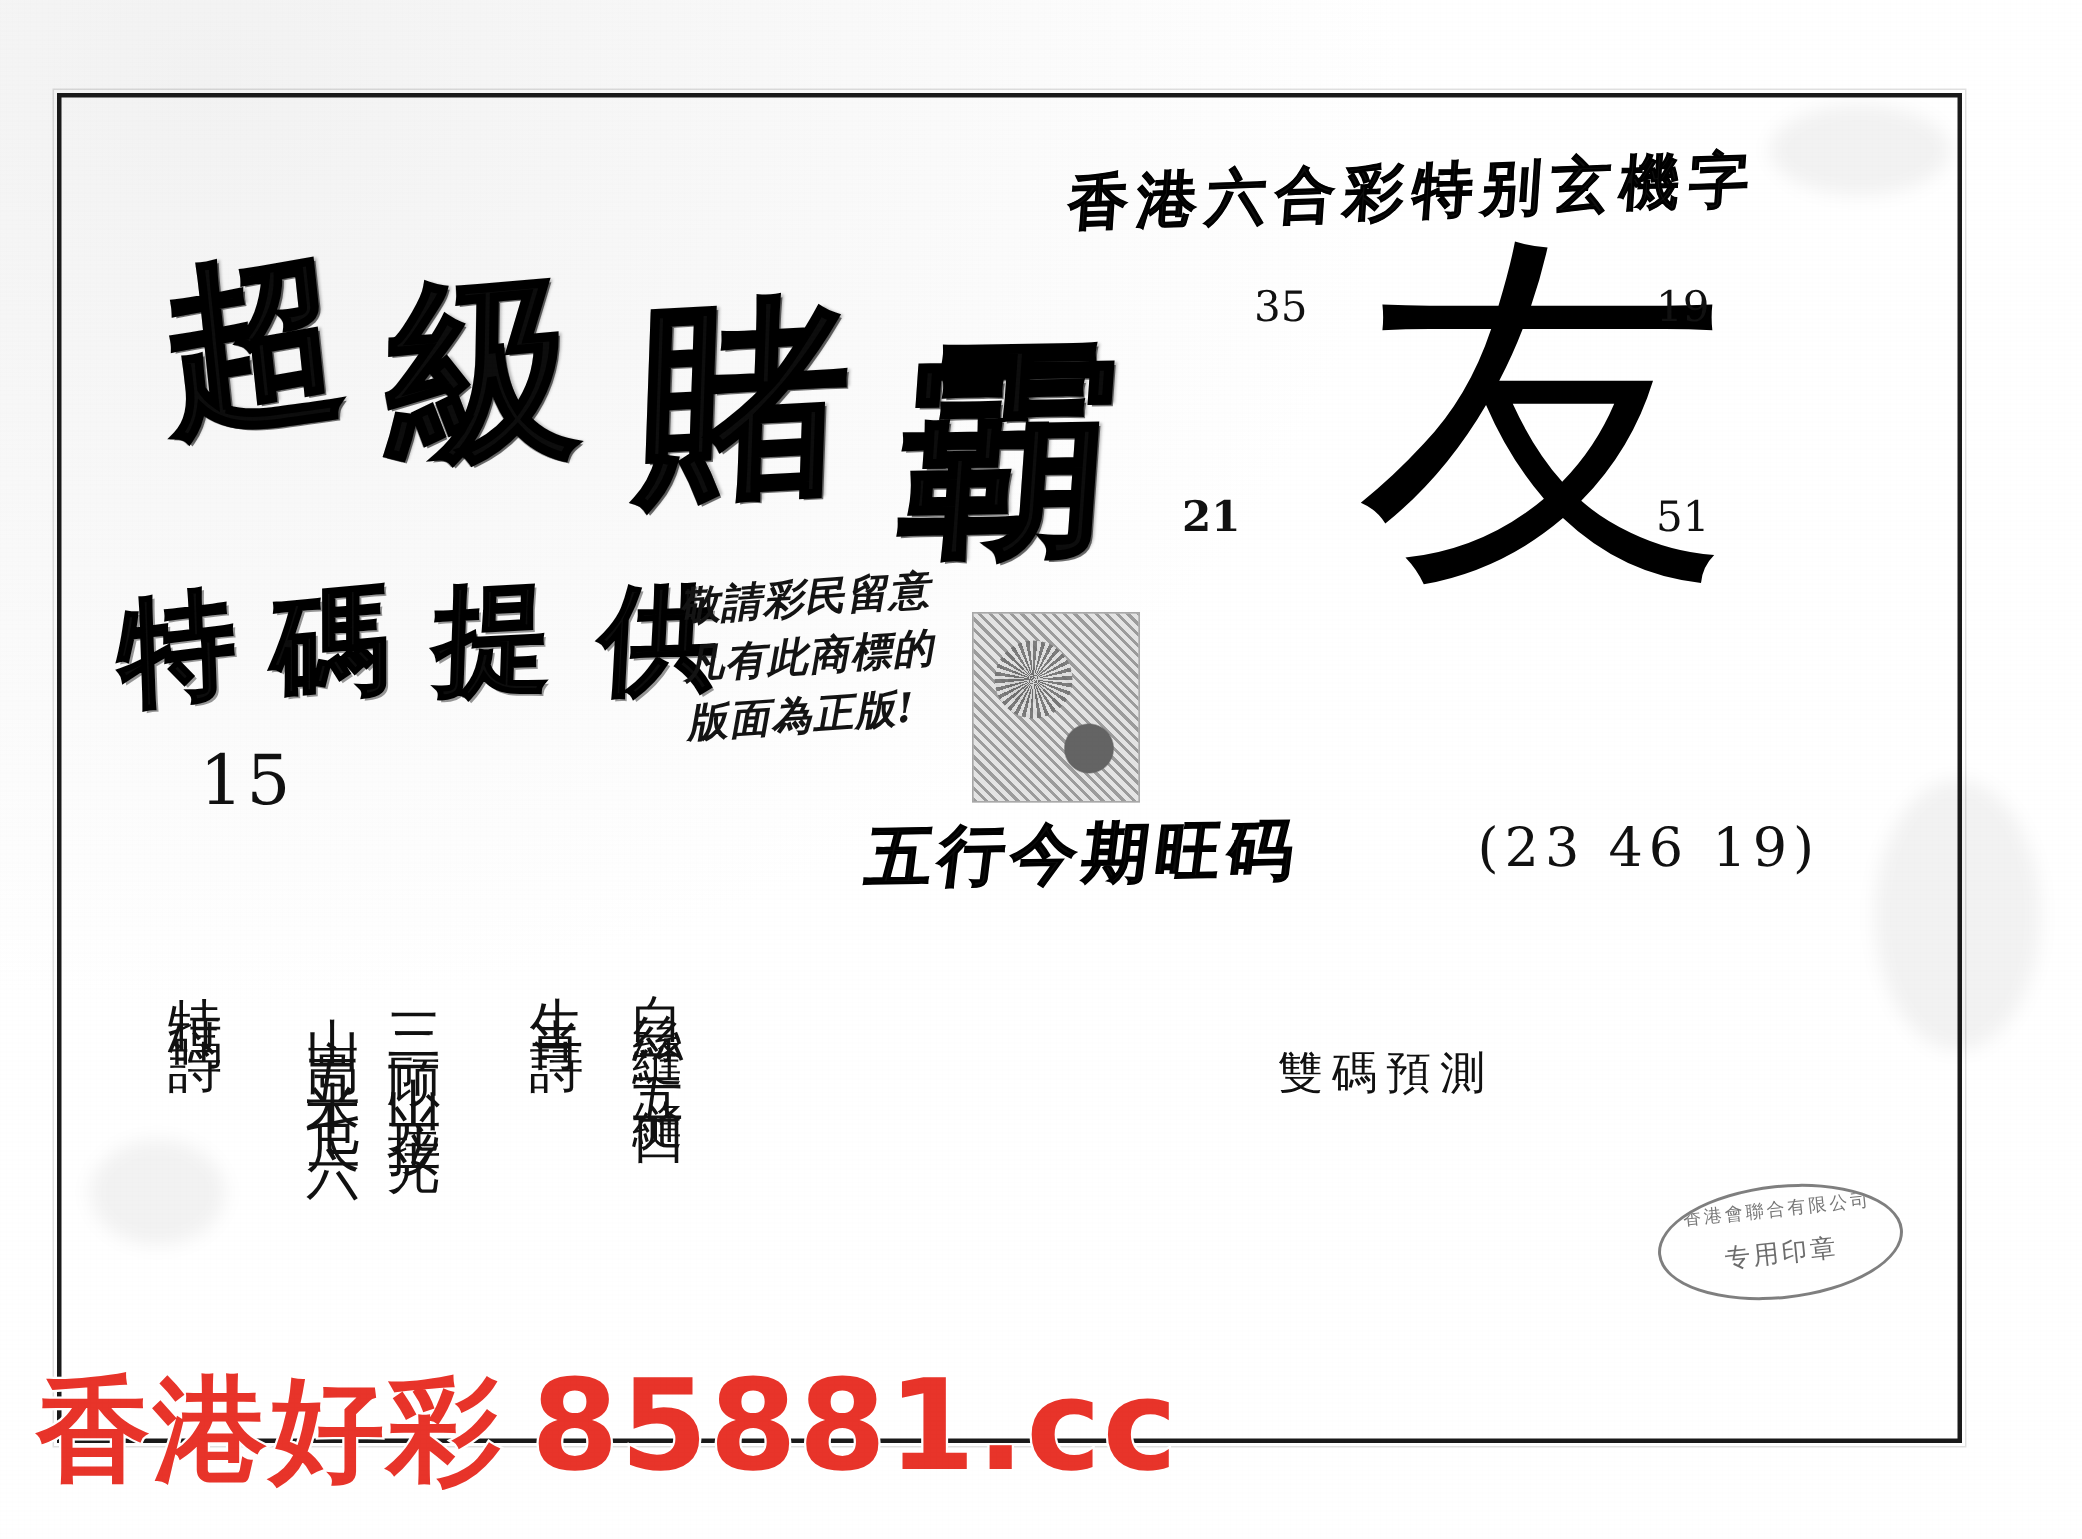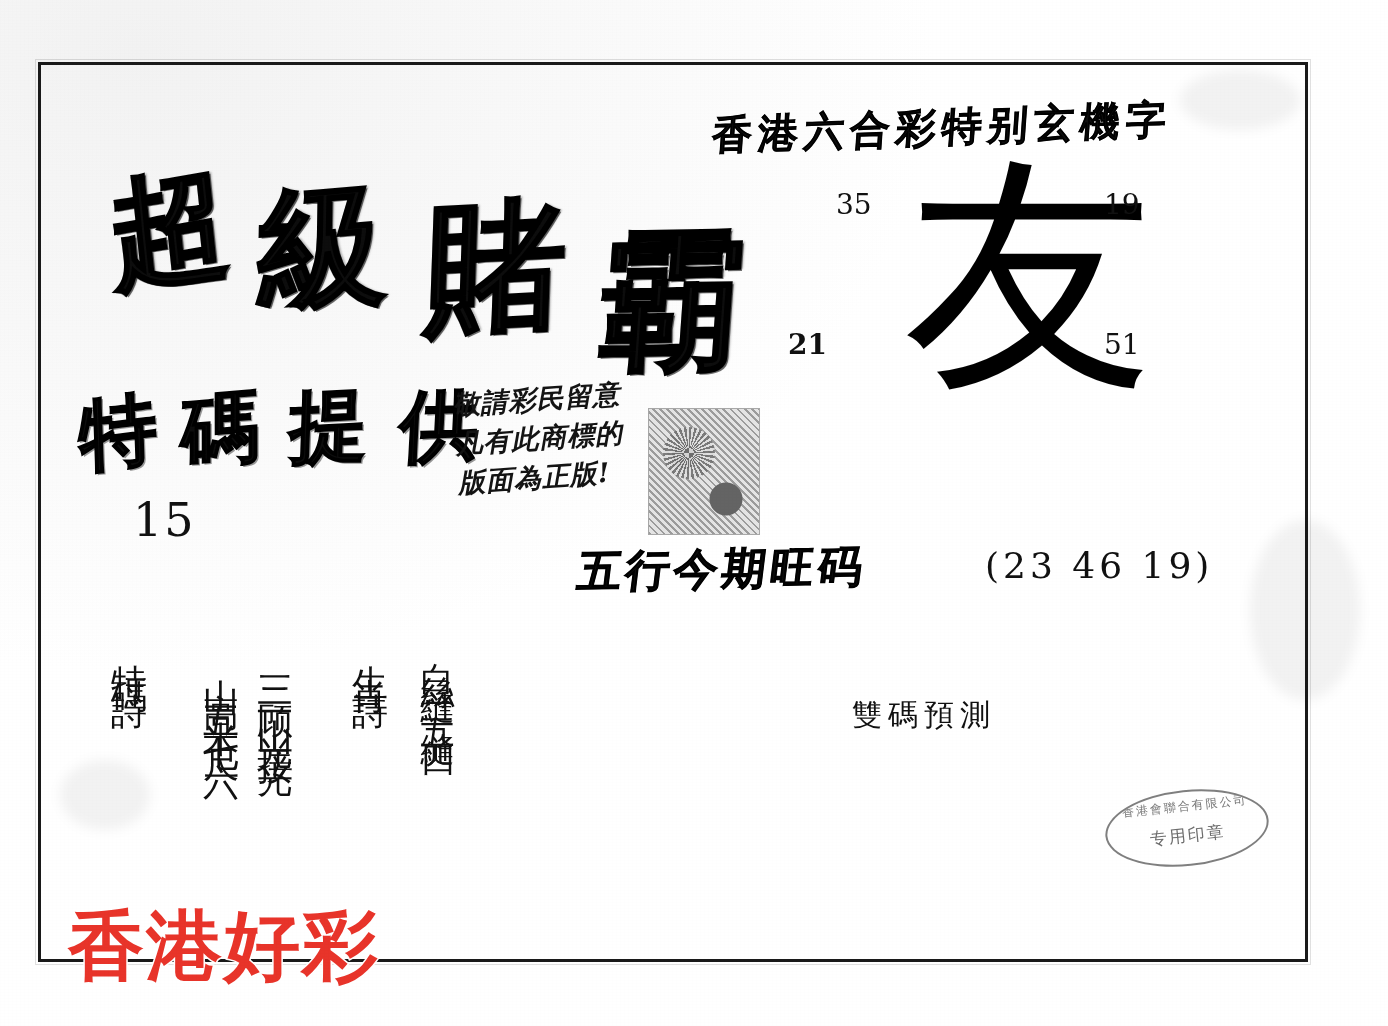--- a/index.html
+++ b/index.html
@@ -299,21 +299,20 @@
     left: 24px;
     top: 908px;
     white-space: nowrap;
     font-family: "DejaVu Sans", sans-serif;
     font-weight: 700;
     font-size: 76px;
     line-height: 1;
     display: flex;
     align-items: baseline;
     gap: 18px;
-    margin-left: 44px;
   }
   .wm-cn {
     color: #e8342a;
     -webkit-text-stroke: 3px #ffffff;
     paint-order: stroke fill;
     letter-spacing: 2px;
   }
   .wm-num {
     color: #e8342a;
     -webkit-text-stroke: 3px #ffffff;
@@ -386,16 +385,17 @@
 
   <div class="forecast-title">雙碼預測</div>
 
   <div class="oval-seal">
     <div class="seal-top">香港會聯合有限公司</div>
     <div class="seal-mid">专用印章</div>
   </div>
 
   <div class="watermark">
     <span class="wm-cn">香港好彩</span>
+    <span class="wm-num">85881.cc</span>
   </div>
 
   <div class="scan-noise"></div>
 </div>
 
 </body></html>

